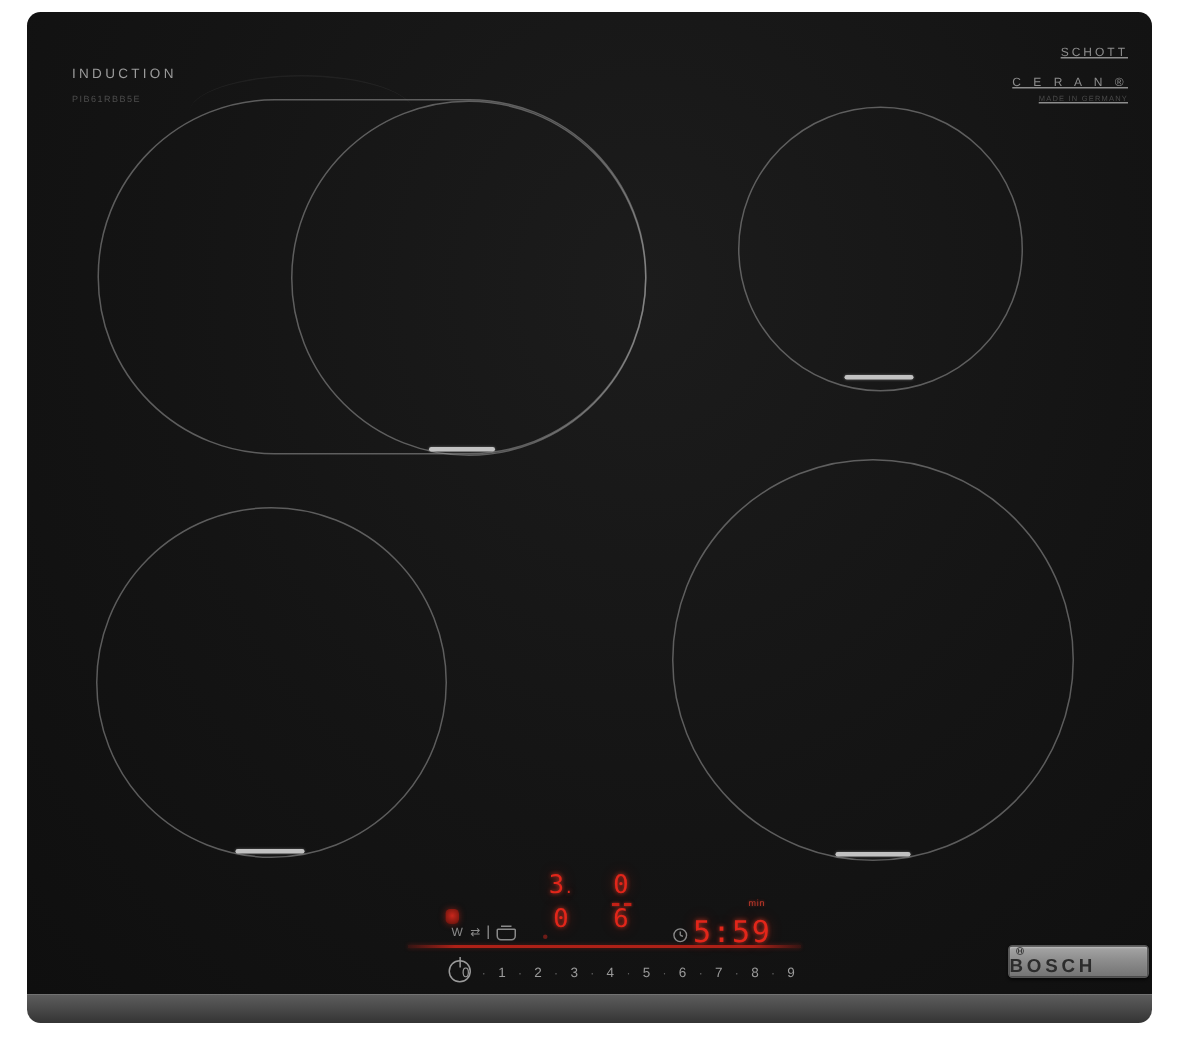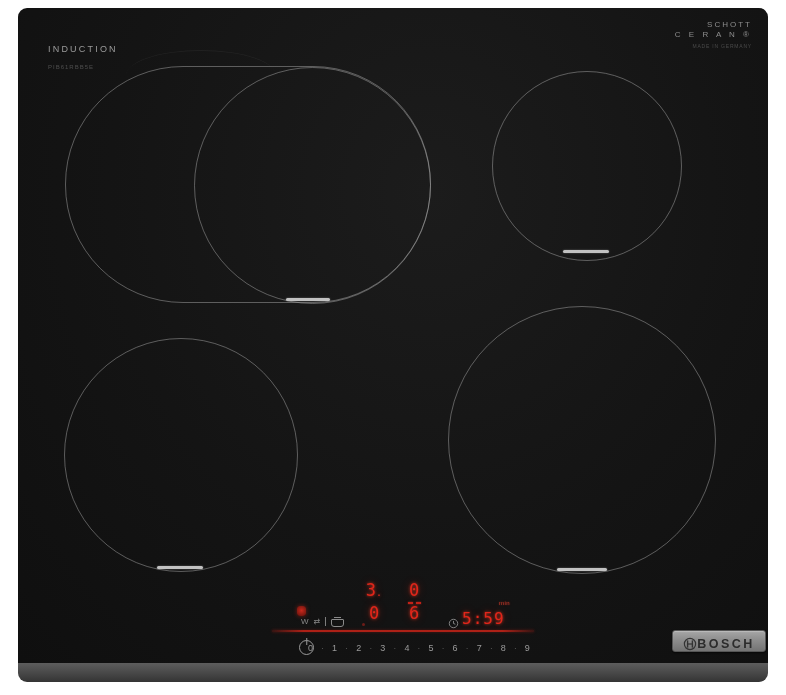--- a/index.html
+++ b/index.html
@@ -18,23 +18,23 @@
     background:linear-gradient(180deg,#5d5d5d 0%,#474747 55%,#343434 100%);
     border-radius:0 0 9px 9px;
   }
   .reflection{
     position:absolute;left:108px;top:42px;width:150px;height:50px;
     border-top:1px solid rgba(255,255,255,0.05);border-radius:50%;
   }
   
   .print-tl{position:absolute;left:30px;top:36px;color:#9b9b9b;font-size:9px;letter-spacing:2.2px;}
   .print-tl-sub{position:absolute;left:30px;top:56px;color:#4e4e4e;font-size:6px;letter-spacing:1px;}
-  .print-tr{position:absolute;right:16px;top:12px;text-align:right;color:#8d8d8d;}
+  .print-tr{position:absolute;right:16px;top:22px;text-align:right;color:#8d8d8d;text-decoration:underline;}
   .print-tr .l1{font-size:8px;letter-spacing:2px;display:block;}
-  .print-tr .l2{font-size:8px;letter-spacing:3px;display:block;margin-top:1px;}
+  .print-tr .l2{font-size:8px;letter-spacing:3px;display:block;margin-top:11px;}
   .print-tr .sub{font-size:5px;letter-spacing:.8px;display:block;margin-top:4px;color:#4a4a4a;}
   
   .zone{position:absolute;border:1px solid rgba(165,165,165,0.5);background:transparent;}
   .stadium{left:47px;top:58px;width:364px;height:235px;border-radius:118px;}
   .flex-circle{left:176px;top:59px;width:235px;height:235px;border-radius:50%;}
   .back-right{left:474px;top:63px;width:188px;height:188px;border-radius:50%;}
   .front-left{left:46px;top:330px;width:232px;height:232px;border-radius:50%;}
   .front-right{left:430px;top:298px;width:266px;height:266px;border-radius:50%;}
   .pan-mark{position:absolute;height:3px;background:#c2c2c2;border-radius:2px;box-shadow:0 0 2px rgba(255,255,255,0.35);}
   .pm-flex{left:268px;top:290px;width:44px;}
@@ -59,41 +59,41 @@
   .disp{position:absolute;width:24px;height:20px;font-size:17px;line-height:20px;text-align:center;}
   .d-rl{left:344px;top:572px;}
   .d-rr{left:384px;top:572px;}
   .d-fl{left:344px;top:595px;}
   .d-fr{left:384px;top:595px;}
   .dec-dot{font-size:10px;vertical-align:baseline;}
   .boost-marks{position:absolute;left:386px;top:594px;width:20px;height:3px;display:flex;gap:3px;justify-content:center;}
   .boost-marks span{width:5px;height:2px;background:rgba(226,38,26,.85);box-shadow:0 0 2px rgba(255,60,40,.6);}
   .inter-dot{position:absolute;left:344px;top:615px;width:3px;height:3px;border-radius:50%;background:rgba(220,40,30,.45);}
   .timer-clock{position:absolute;left:430px;top:610px;width:11px;height:11px;}
-  .timer-value{position:absolute;left:444px;top:601px;font-size:16px;letter-spacing:1px;}
+  .timer-value{position:absolute;left:444px;top:601px;font-size:20px;letter-spacing:1px;}
   .timer-unit{position:absolute;left:481px;top:592px;font-size:6px;color:#c2392b;letter-spacing:.5px;text-shadow:0 0 2px rgba(255,60,40,.5);}
   .red-line{
     position:absolute;left:254px;top:622px;width:262px;height:2px;
     background:linear-gradient(90deg,rgba(190,30,20,.2) 0%,rgba(212,36,24,.8) 12%,rgba(212,36,24,.8) 88%,rgba(190,30,20,.2) 100%);
     box-shadow:0 0 3px rgba(220,40,25,.35);
   }
   .power-key{position:absolute;left:281px;top:632px;width:13px;height:13px;border:1.5px solid #9a9a9a;border-radius:50%;}
   .power-key::after{content:"";position:absolute;left:50%;top:-3px;width:1.5px;height:7px;background:#9a9a9a;transform:translateX(-50%);}
   .slider-numbers{
     position:absolute;left:290px;top:634px;width:222px;height:12px;
     display:flex;justify-content:space-between;align-items:center;
     color:#9a9a9a;font-size:9px;
   }
   .slider-numbers .sep{color:#616161;font-size:8px;}
   
   .badge{
     position:absolute;left:654px;top:622px;width:92px;height:20px;border-radius:3px;
     background:linear-gradient(180deg,#a6a6a6 0%,#8d8d8d 45%,#747474 100%);
     border:1px solid #565656;box-shadow:inset 0 1px 1px rgba(255,255,255,.25), 0 1px 2px rgba(0,0,0,.6);
-    display:flex;align-items:flex-end;justify-content:center;gap:0;
+    display:flex;align-items:flex-start;justify-content:center;gap:0;flex-direction:column;
   }
   .badge-text{font-weight:bold;font-size:12.5px;letter-spacing:2.5px;color:#2c2c2c;}
 </style>
 </head>
 <body>
 
 <div class="hob">
 
   <div class="reflection"></div>
 

